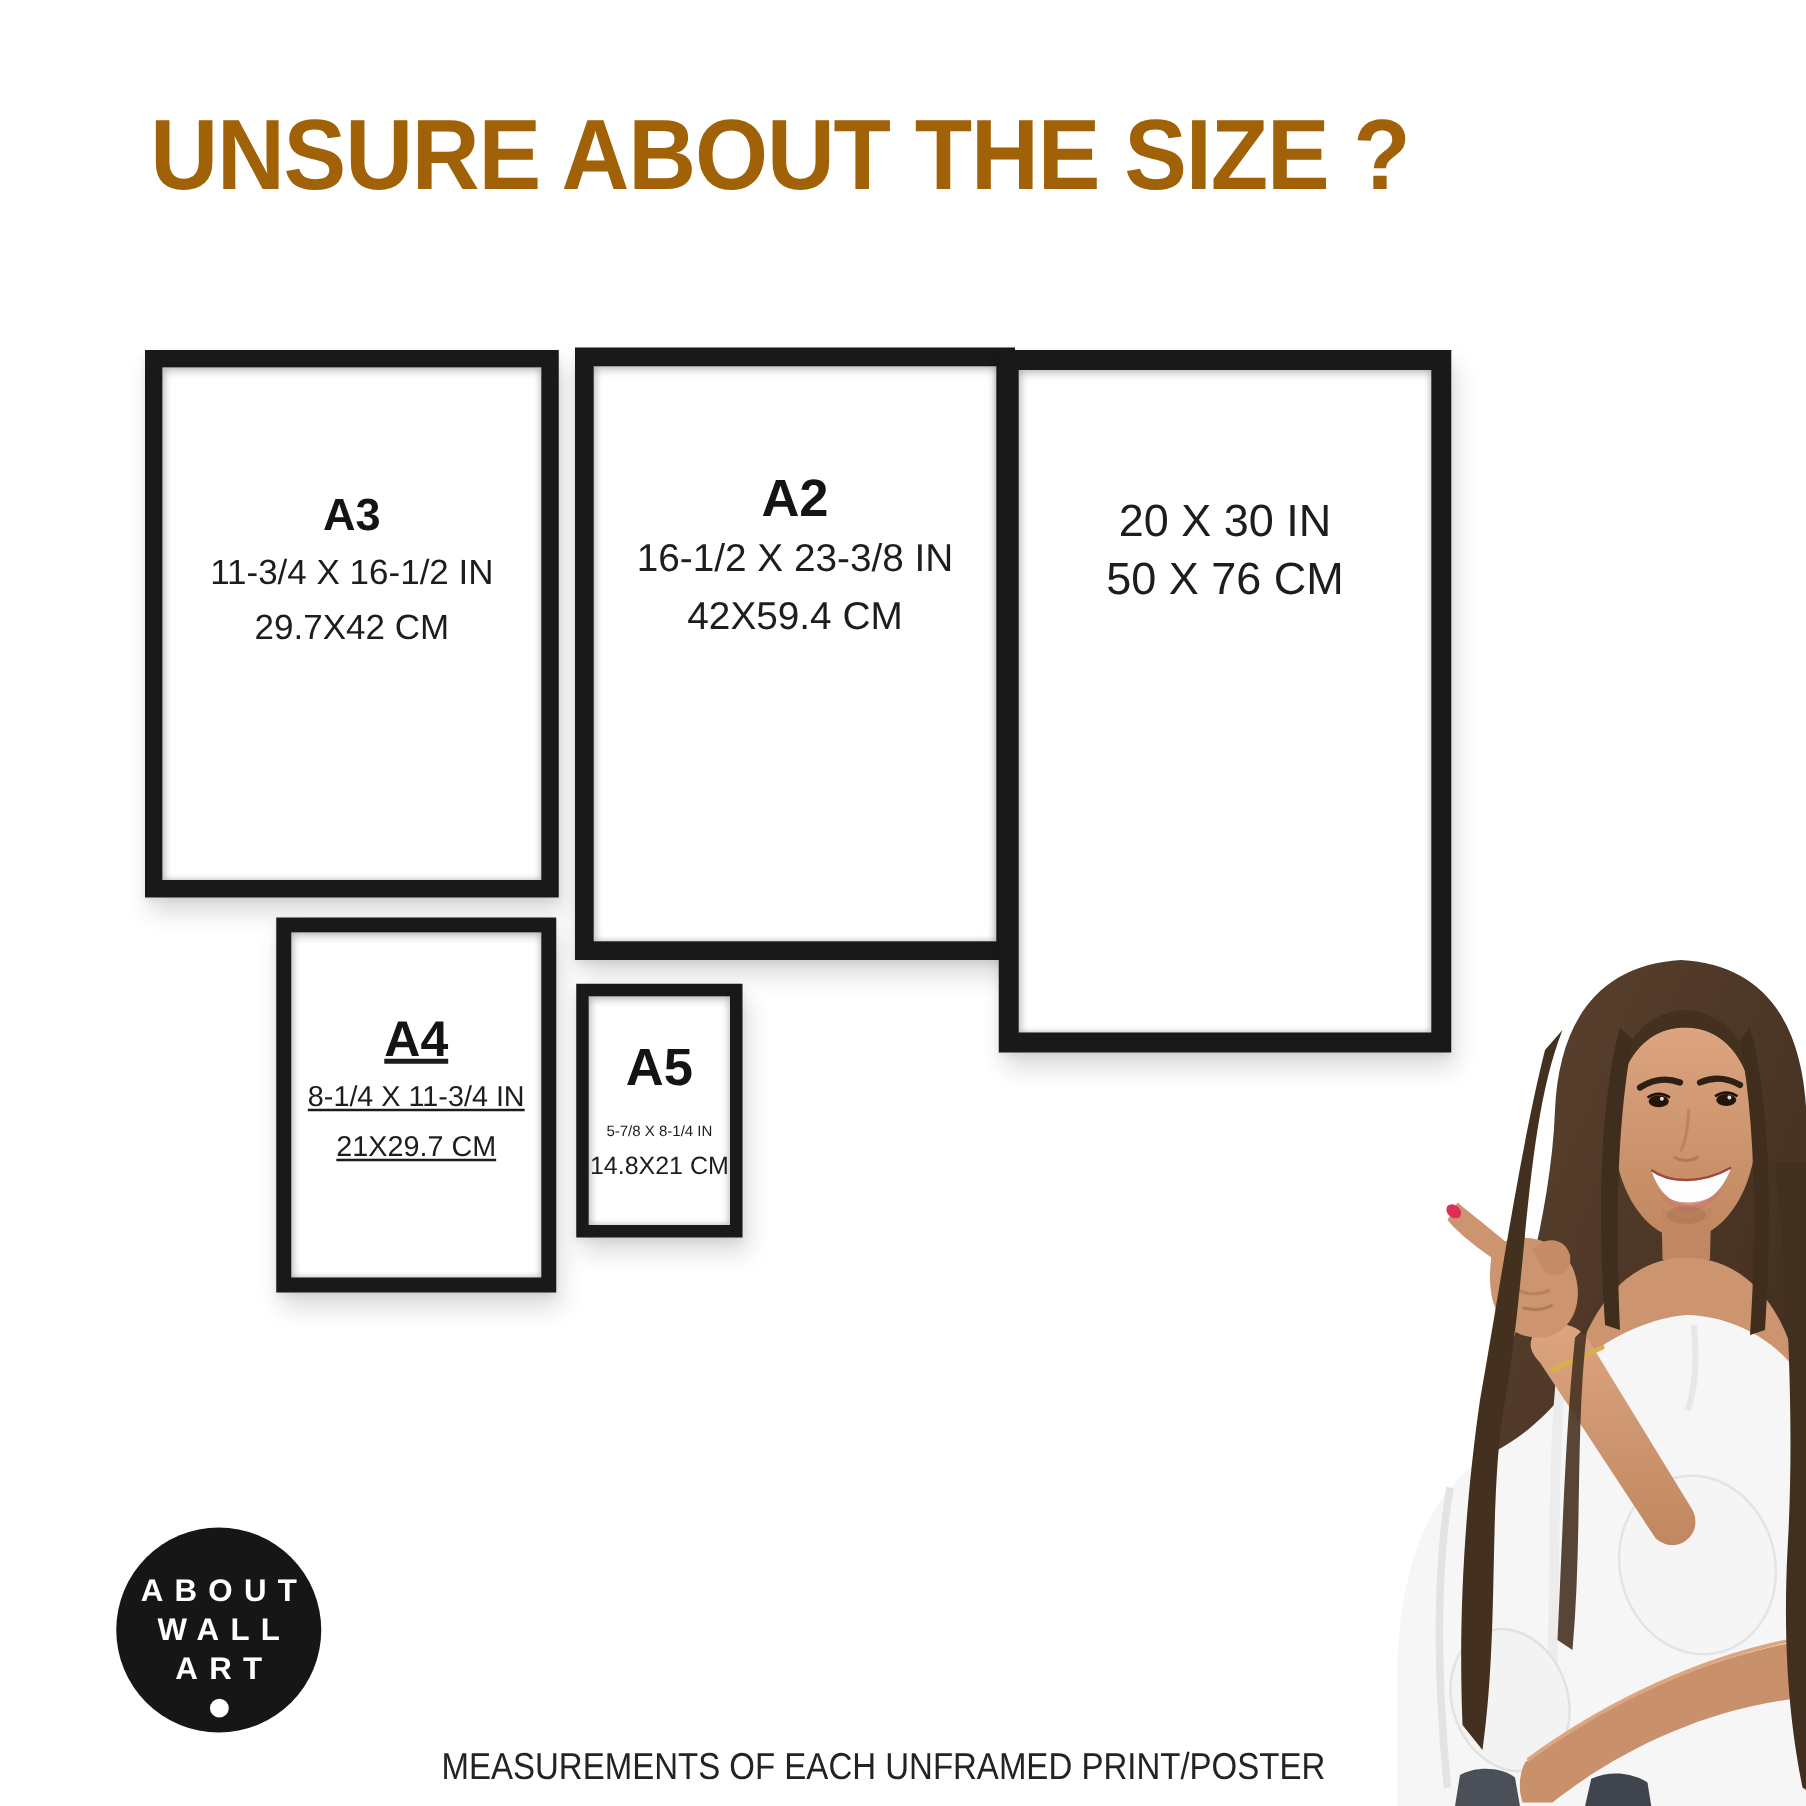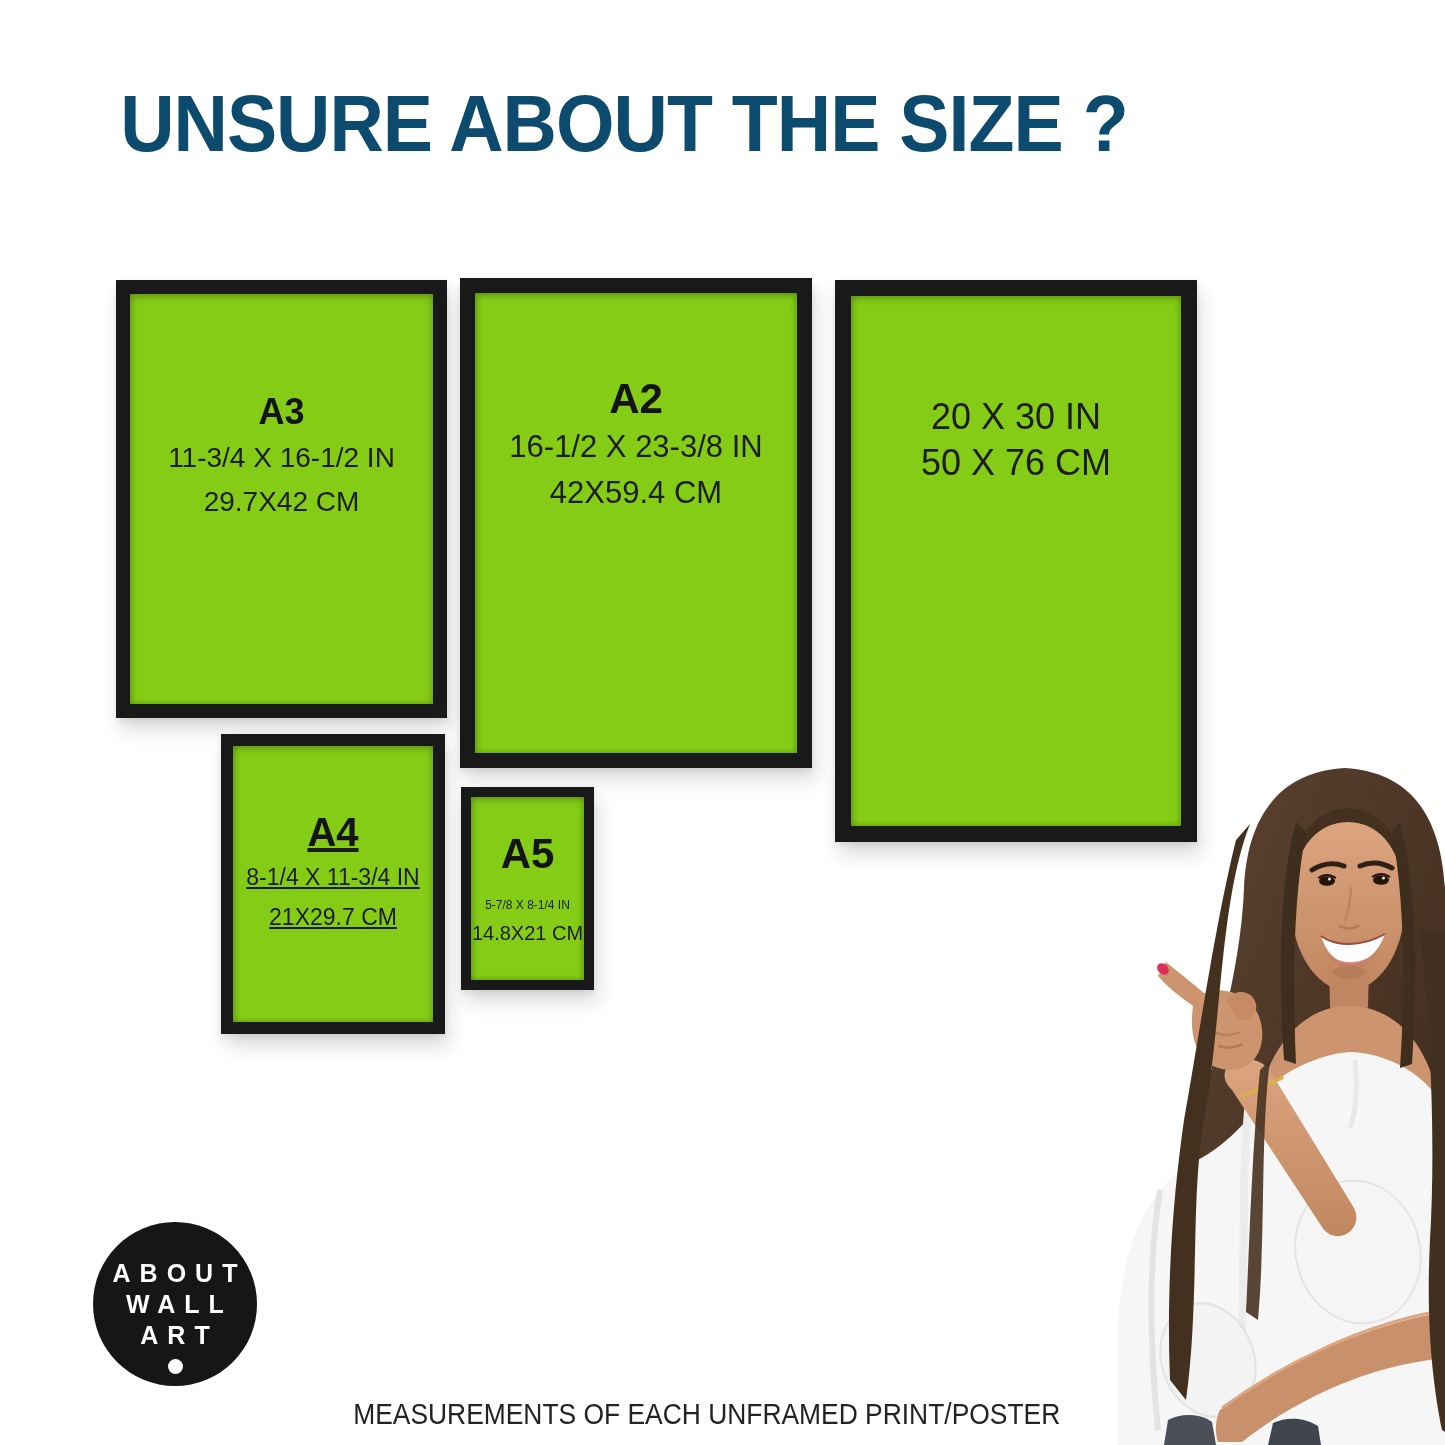--- a/index.html
+++ b/index.html
@@ -1,46 +1,46 @@
 <!DOCTYPE html>
 <html><head>
 <meta charset="utf-8">
 <style>
   html,body{margin:0;padding:0;background:#ffffff;}
   #canvas{position:relative;width:1445px;height:1445px;background:#ffffff;overflow:hidden;
           font-family:"Liberation Sans", sans-serif;color:#1b1b1b;}
 
   
   .title{position:absolute;left:0;top:84px;width:1248px;text-align:center;
-         font-weight:700;font-size:80px;line-height:1;color:#0c4a6e;white-space:nowrap;}
+         font-weight:700;font-size:80px;line-height:1;color:#a16207;white-space:nowrap;}
   .title-inner{display:inline-block;transform:scaleX(.94);letter-spacing:-1px;}
 
   
   .frame{position:absolute;background:#191919;box-sizing:border-box;
          box-shadow:4px 12px 18px rgba(0,0,0,.14), 0 3px 6px rgba(0,0,0,.08);}
-  .mat{width:100%;height:100%;background:#84cc16;box-sizing:border-box;
+  .mat{width:100%;height:100%;background:#ffffff;box-sizing:border-box;
        box-shadow:inset 0 3px 7px rgba(0,0,0,.22), inset 3px 0 5px rgba(0,0,0,.10), inset -2px -2px 4px rgba(0,0,0,.08);
        display:flex;flex-direction:column;align-items:center;text-align:center;}
   .frame-label{font-weight:700;color:#141414;}
   .frame-label:empty{display:none;}
   .frame-dim{font-weight:400;color:#1d1d1d;white-space:nowrap;}
 
   .frame-a3{left:116px;top:280px;width:331px;height:438px;padding:14px;}
   .frame-a3 .mat{padding-top:96px;}
   .frame-a3 .frame-label{font-size:36px;line-height:44px;}
   .frame-a3 .dim-in{font-size:28px;margin-top:8px;}
   .frame-a3 .dim-cm{font-size:28px;margin-top:12px;}
 
   .frame-a2{left:460px;top:278px;width:352px;height:490px;padding:15px;}
   .frame-a2 .mat{padding-top:80px;}
   .frame-a2 .frame-label{font-size:42px;line-height:52px;}
   .frame-a2 .dim-in{font-size:31px;margin-top:4px;}
   .frame-a2 .dim-cm{font-size:31px;margin-top:10px;}
 
-  .frame-2030{left:835px;top:280px;width:362px;height:562px;padding:16px;}
+  .frame-2030{left:799px;top:280px;width:362px;height:562px;padding:16px;}
   .frame-2030 .mat{padding-top:100px;}
   .frame-2030 .dim-in{font-size:36px;}
   .frame-2030 .dim-cm{font-size:36px;margin-top:4px;}
 
   .frame-a4{left:221px;top:734px;width:224px;height:300px;padding:12px;text-decoration:underline;}
   .frame-a4 .mat{padding-top:62px;}
   .frame-a4 .frame-label{font-size:40px;line-height:48px;}
   .frame-a4 .dim-in{font-size:23px;margin-top:8px;}
   .frame-a4 .dim-cm{font-size:23px;margin-top:13px;}
 

